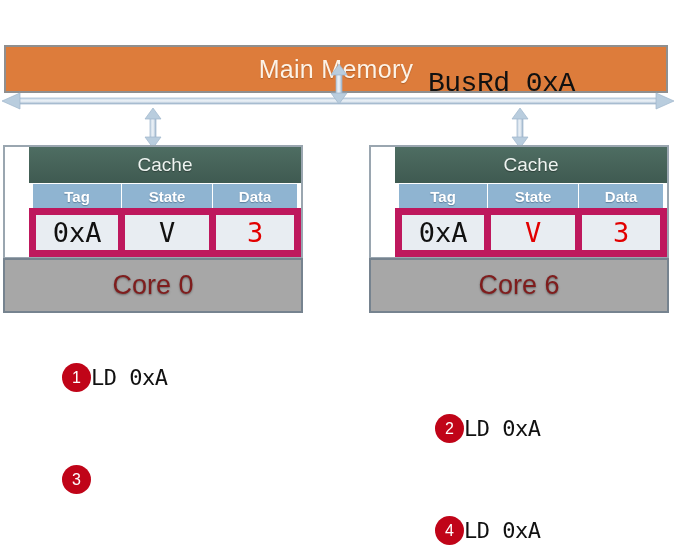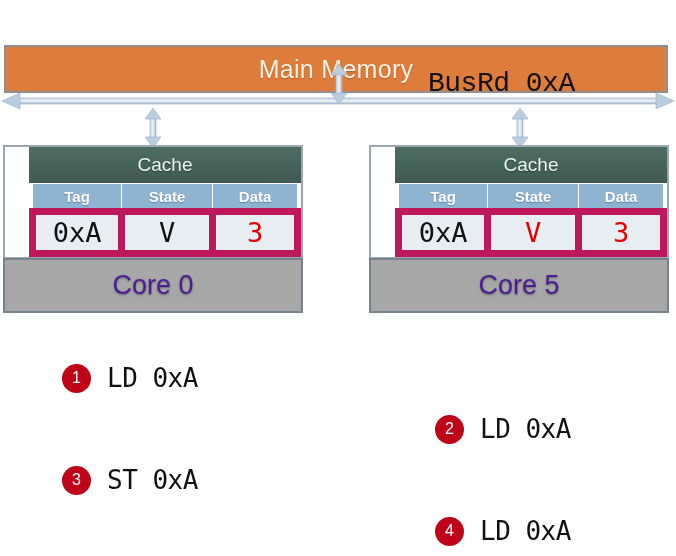--- a/index.html
+++ b/index.html
@@ -125,21 +125,21 @@
     box-sizing: border-box;
     background: #a7a7a7;
     border: 2px solid #76838f;
     display: flex;
     align-items: center;
     justify-content: center;
   }
   #core-0 { left: 3px;   top: 258px; }
   #core-1 { left: 369px; top: 258px; }
   .core-block .label {
-    color: #4c1d95;
+    color: #7f1d1d;
     font-size: 27px;
     text-shadow: 0 1px 2px rgba(60,60,60,.6);
   }
 
   
   .step {
     position: absolute;
     display: flex;
     align-items: center;
   }
@@ -150,23 +150,22 @@
     background: #c00418;
     color: #ffffff;
     font-size: 16px;
     font-family: "Liberation Sans", sans-serif;
     display: flex;
     align-items: center;
     justify-content: center;
     flex: 0 0 auto;
   }
   .step .op {
-    margin-left: 16px;
     font-family: "DejaVu Sans Mono", "Liberation Mono", monospace;
-    font-size: 26px;
+    font-size: 22px;
     color: #111111;
     white-space: pre;
     letter-spacing: -0.5px;
   }
   #step-1 { left: 62px;  top: 363px; }
   #step-2 { left: 435px; top: 414px; }
   #step-3 { left: 62px;  top: 465px; }
   #step-4 { left: 435px; top: 516px; }
 </style>
 </head>
@@ -266,31 +265,30 @@
         <td class="val-red">3</td>
       </tr>
     </tbody>
   </table>
 </div>
 
 <div class="core-block" id="core-0">
   <span class="label">Core 0</span>
 </div>
 <div class="core-block" id="core-1">
-  <span class="label">Core 5</span>
+  <span class="label">Core 6</span>
 </div>
 
 <div class="step" id="step-1">
   <span class="badge">1</span>
   <span class="op">LD 0xA</span>
 </div>
 <div class="step" id="step-2">
   <span class="badge">2</span>
   <span class="op">LD 0xA</span>
 </div>
 <div class="step" id="step-3">
   <span class="badge">3</span>
-  <span class="op">ST 0xA</span>
 </div>
 <div class="step" id="step-4">
   <span class="badge">4</span>
   <span class="op">LD 0xA</span>
 </div>
 
 </body></html>

